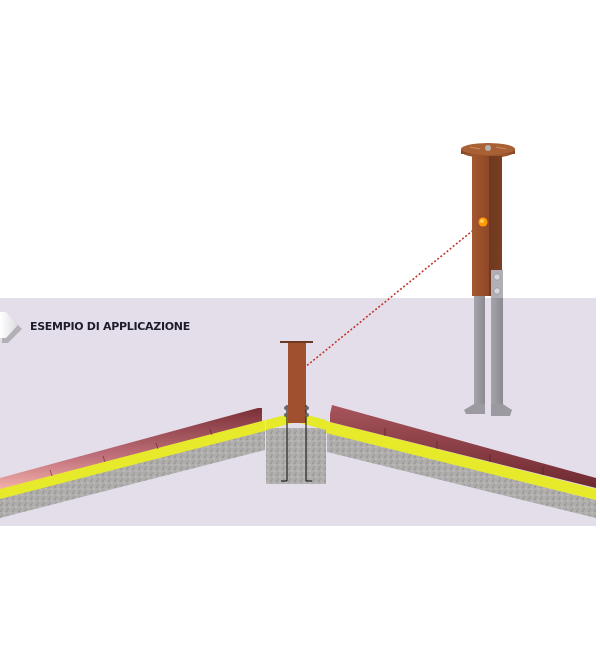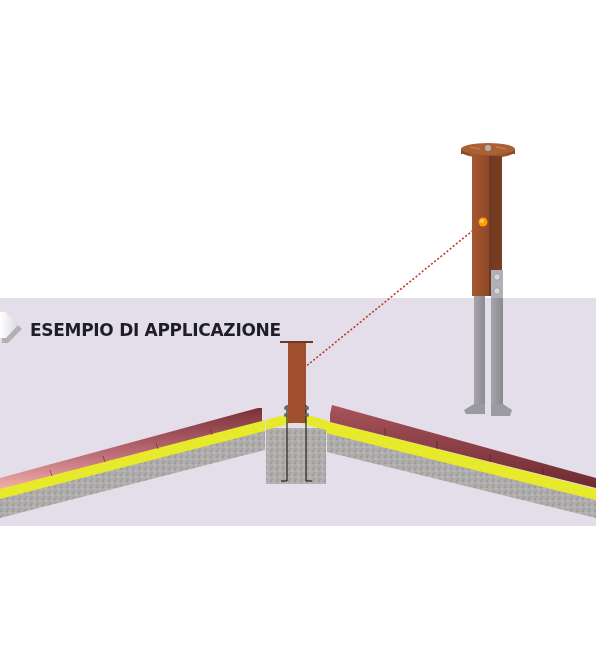--- a/index.html
+++ b/index.html
@@ -1,18 +1,18 @@
 <!DOCTYPE html>
 <html><head>
 <meta charset="utf-8">
 <style>
   html,body{margin:0;padding:0;background:#ffffff;}
   body{width:600px;height:660px;position:relative;overflow:hidden;font-family:"DejaVu Sans","Liberation Sans",sans-serif;}
   .panel{position:absolute;left:0;top:298px;width:596px;height:228px;background:#e3deea;}
-  .label{position:absolute;left:30px;top:320px;font-size:17px;font-weight:bold;color:#1e1e2a;letter-spacing:-0.3px;}
+  .label{position:absolute;left:30px;top:320px;font-size:11px;font-weight:bold;color:#1e1e2a;letter-spacing:-0.3px;}
   svg.scene{position:absolute;left:0;top:0;}
 </style>
 </head>
 <body>
 
 <div class="panel"></div>
 
 <svg class="scene" width="600" height="660" viewBox="0 0 600 660">
   <defs>
     <linearGradient id="tileL" x1="0" y1="0" x2="0" y2="1">

